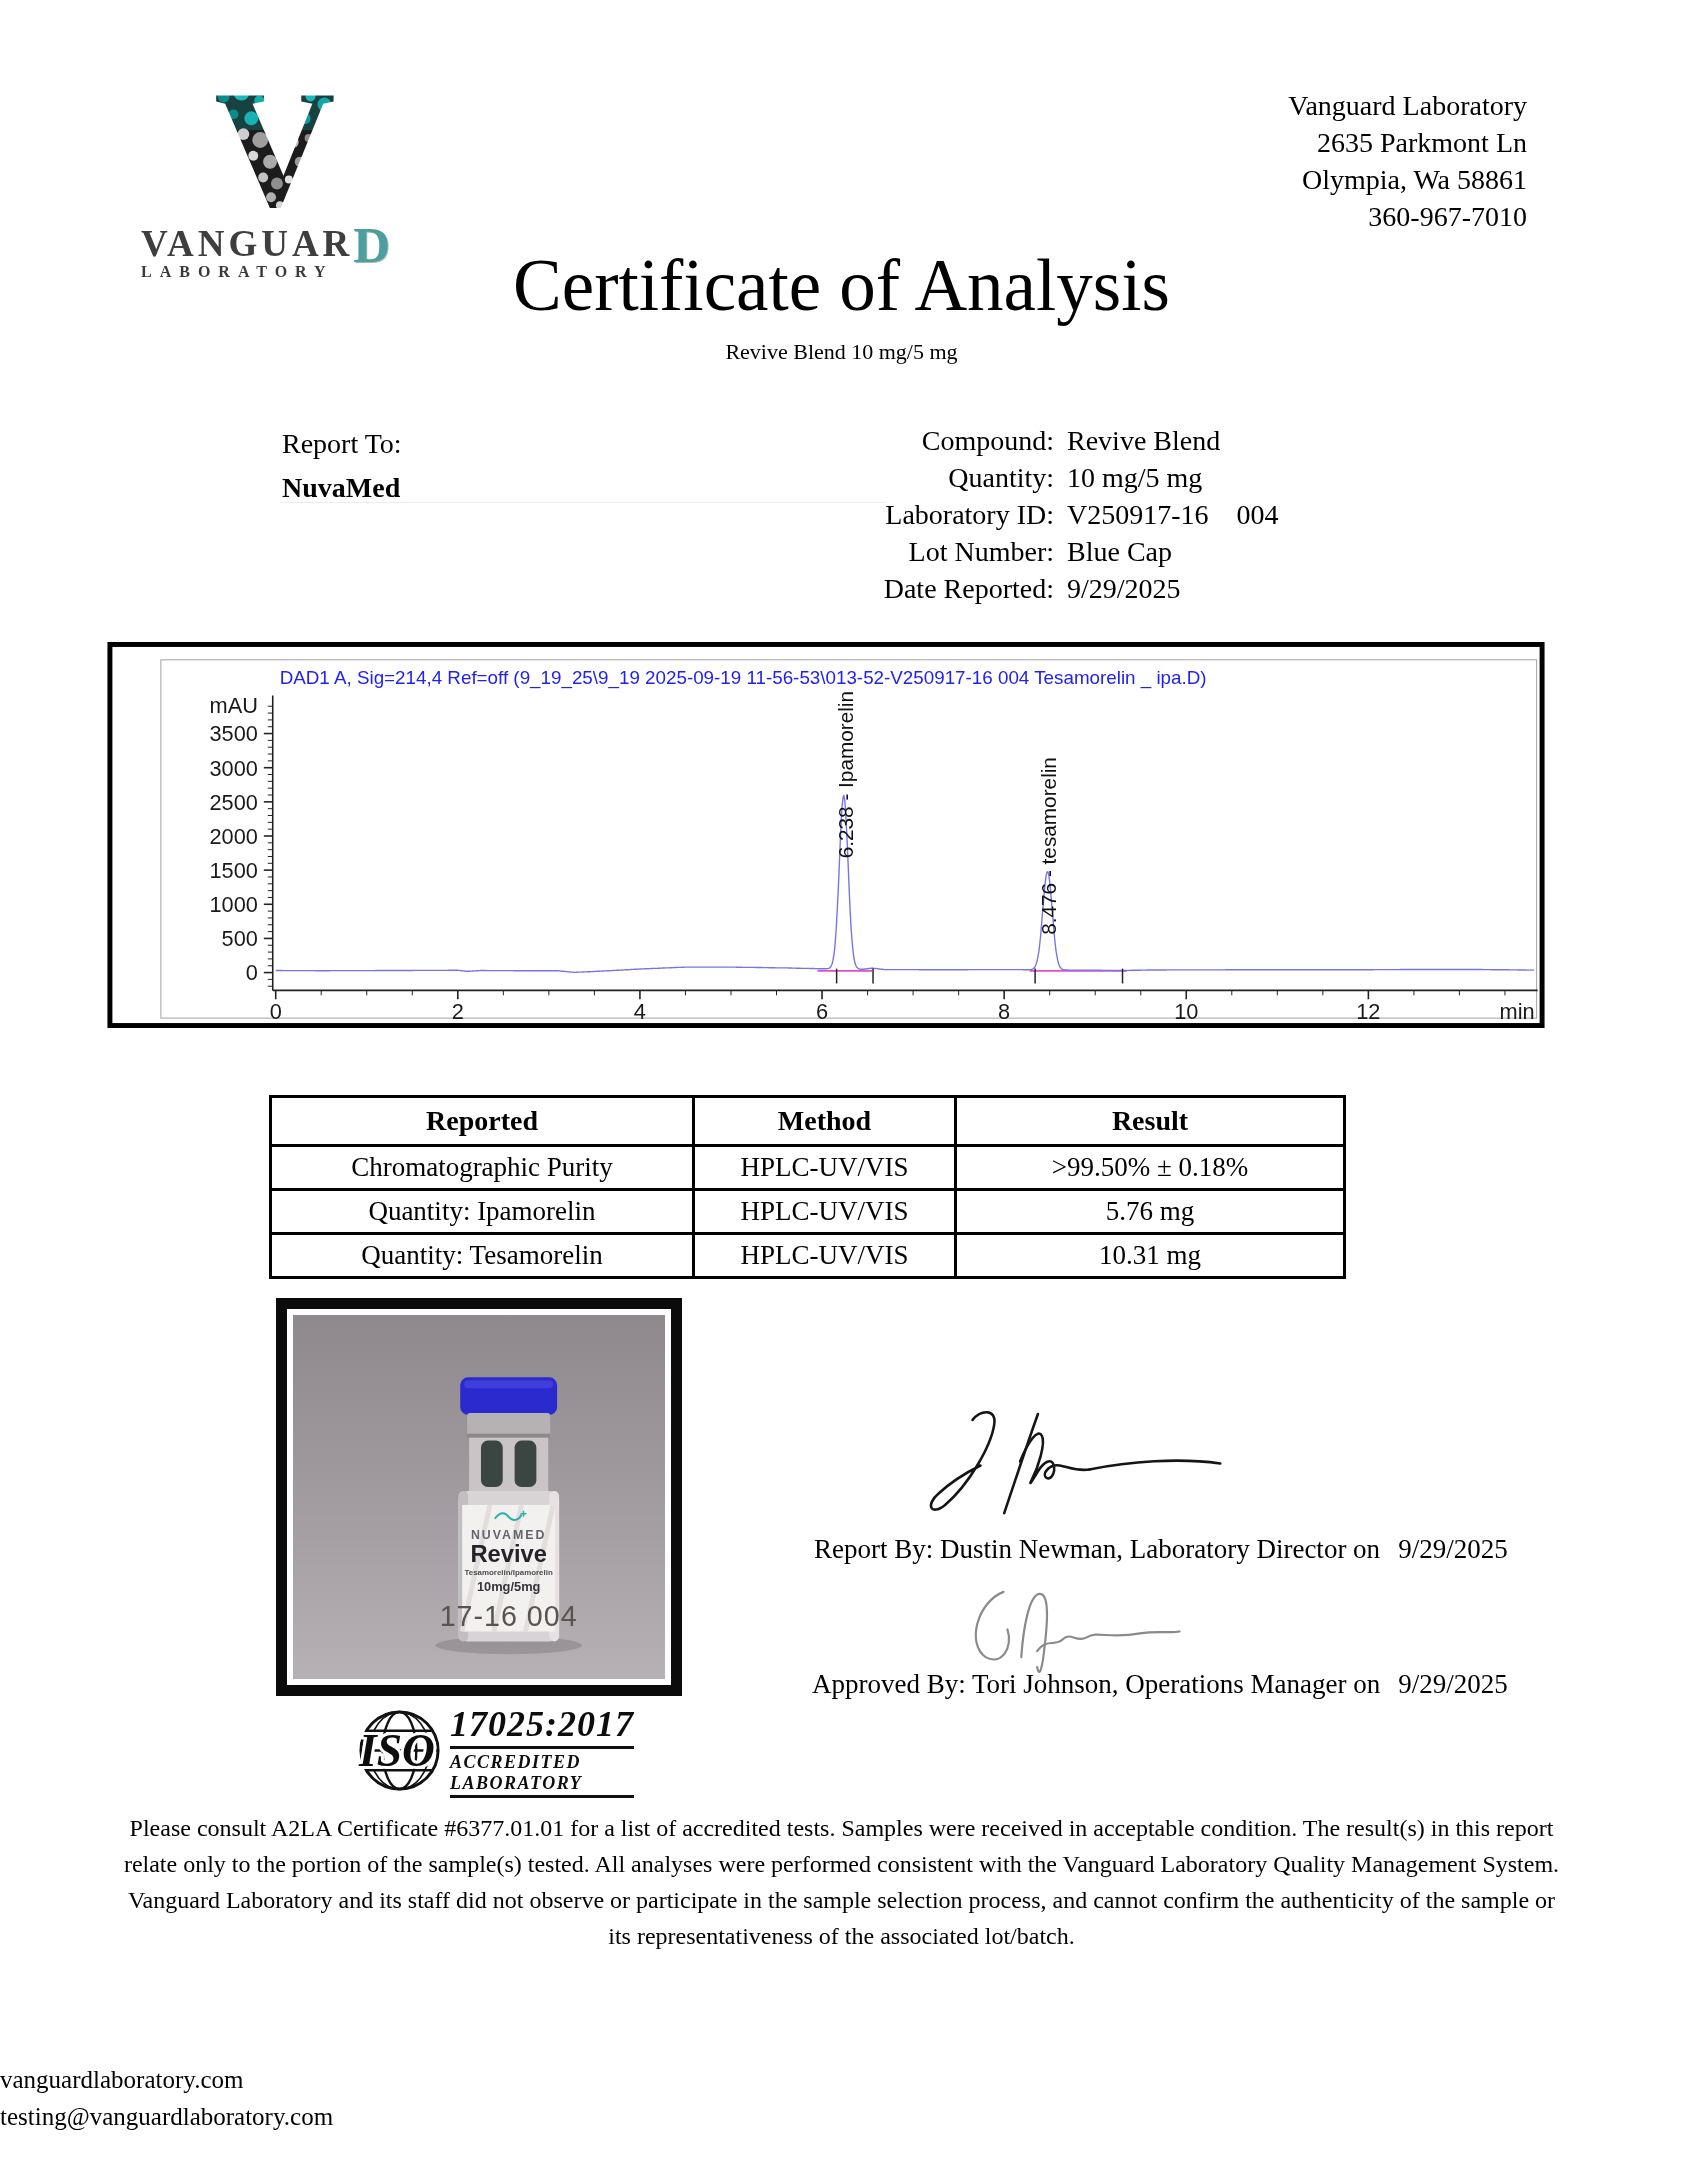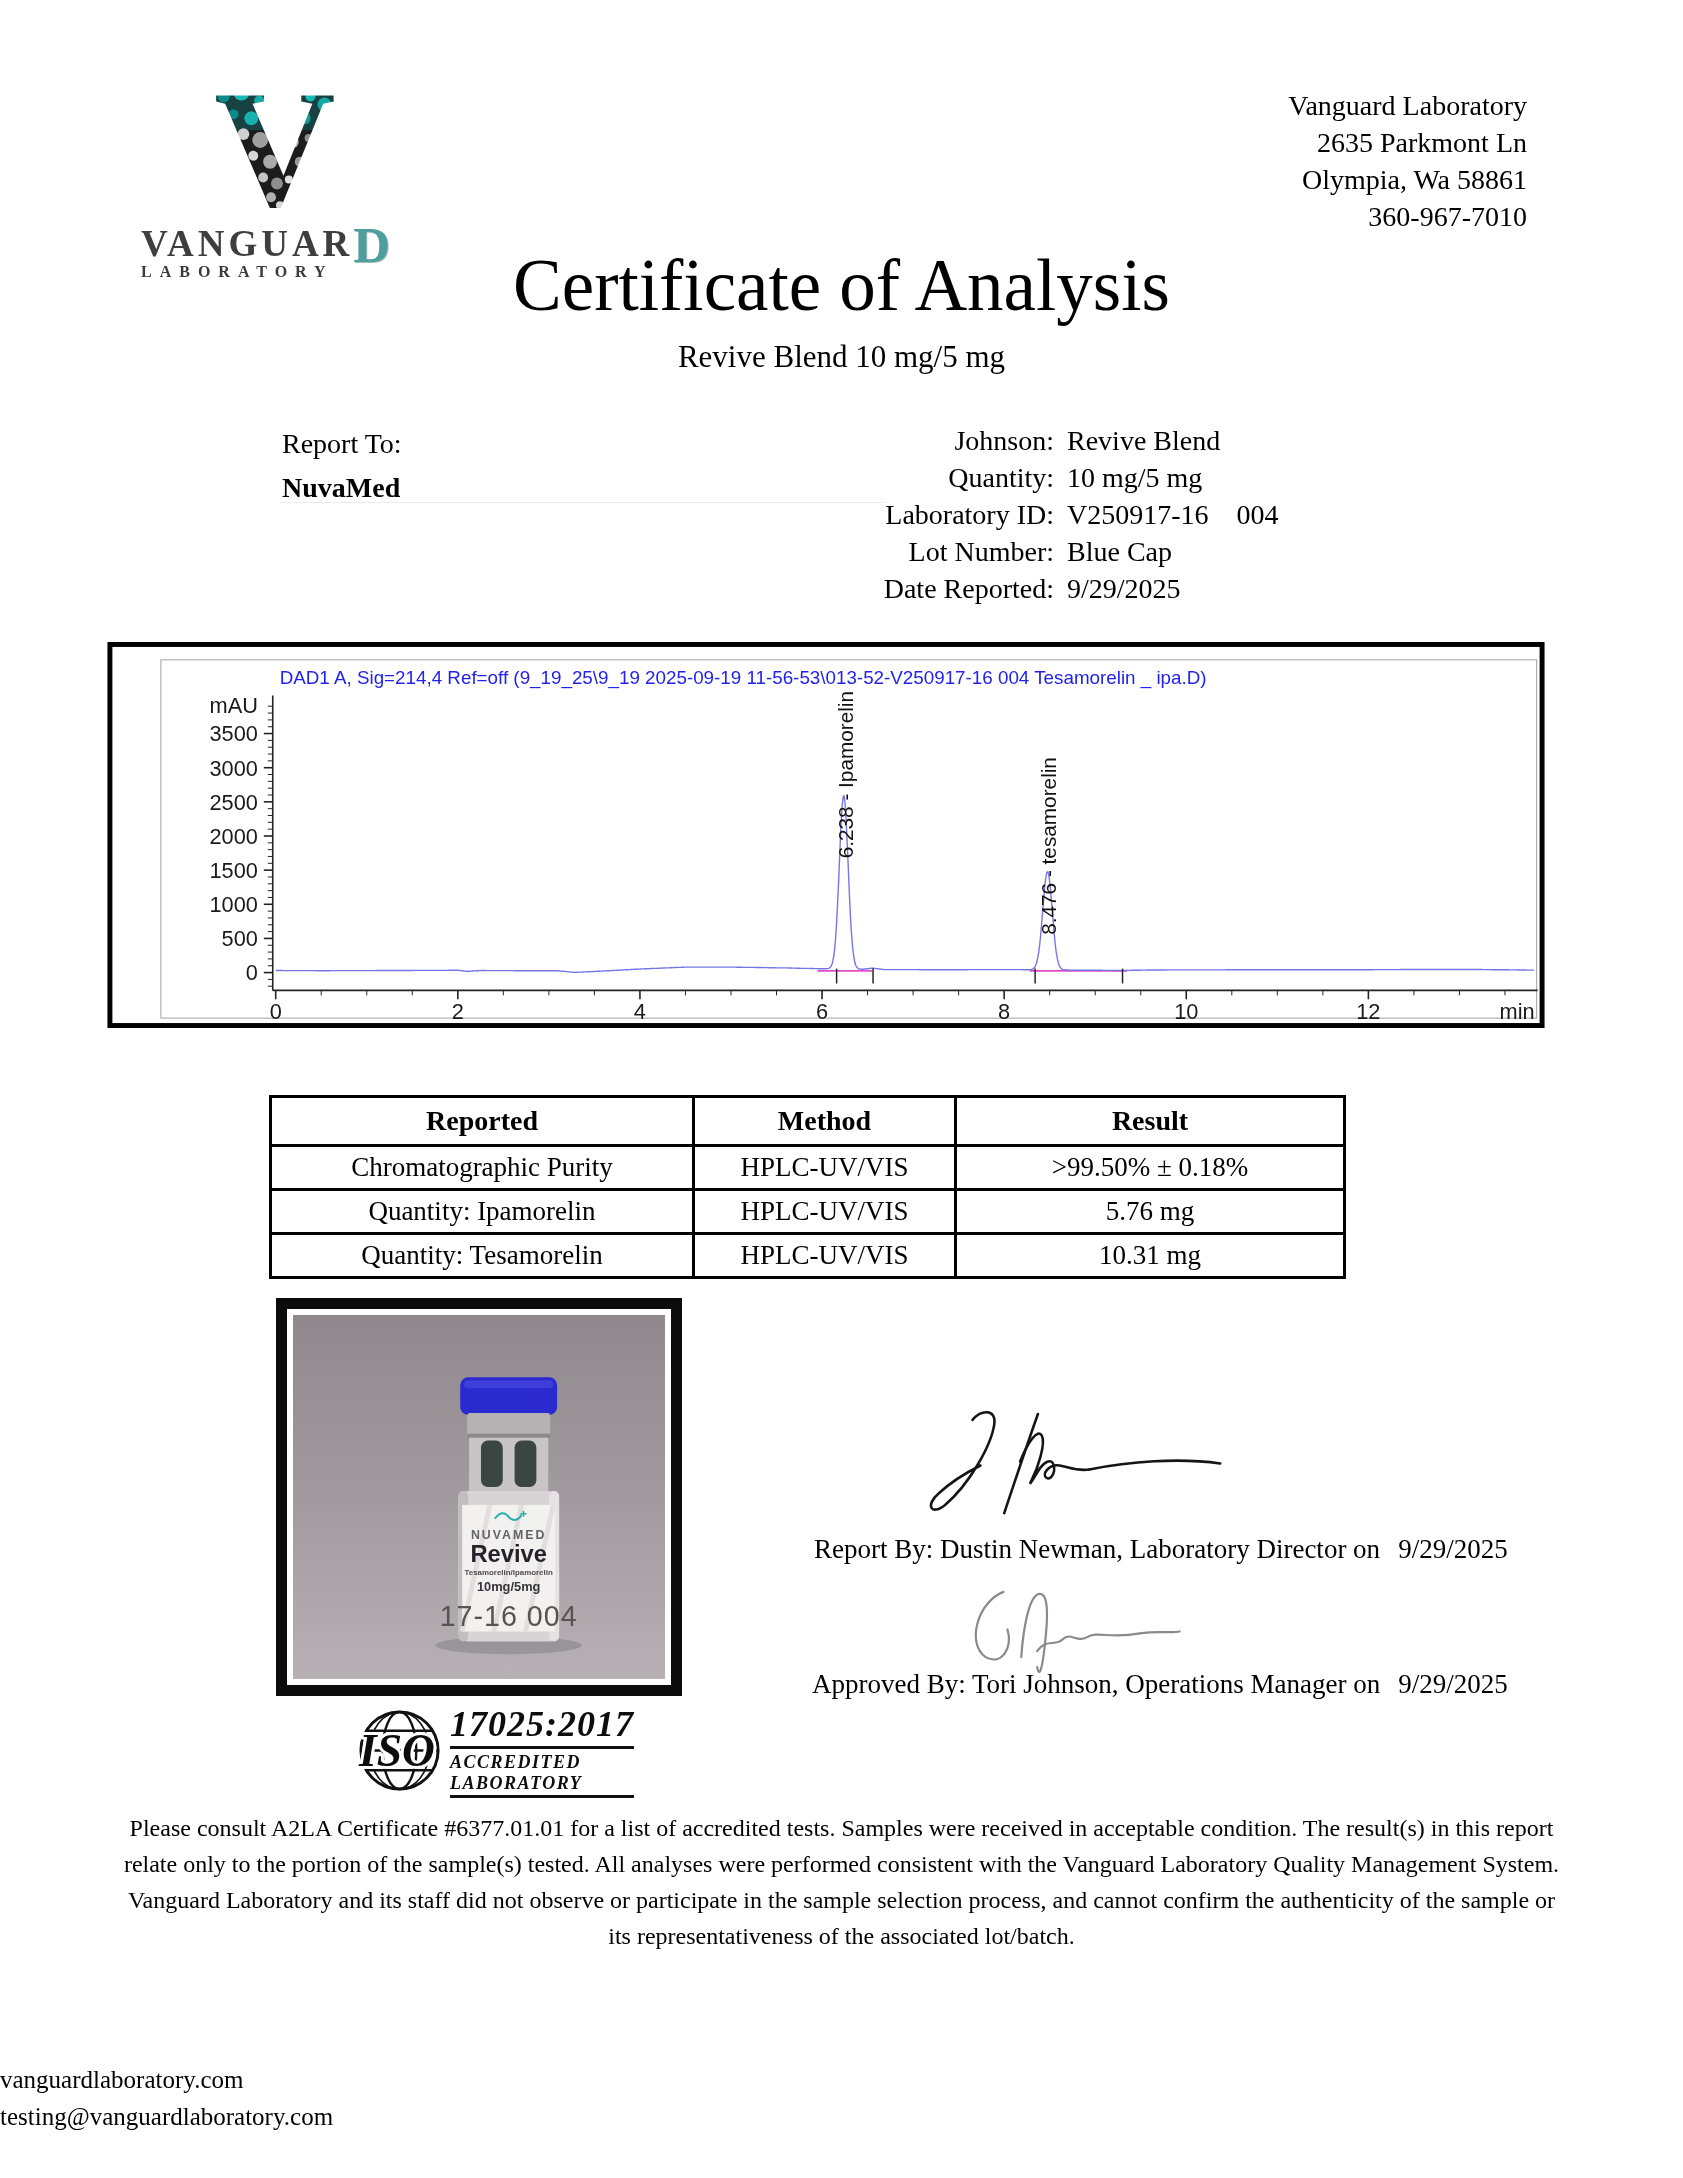--- a/index.html
+++ b/index.html
@@ -11,21 +11,21 @@
   .logo svg{display:block;margin:0 auto;}
   .logo-word{margin-top:2px;font-size:37px;font-weight:bold;letter-spacing:4px;color:#3e3e3e;line-height:40px;}
   .logo-word .big-d{font-size:51px;color:#4f9e9e;letter-spacing:0;vertical-align:-6px;text-shadow:1px 1px 0 #9fbcbc;}
   .logo-sub{font-size:16px;font-weight:bold;letter-spacing:8px;color:#3a3a3a;margin-top:-2px;}
 
   
   .address{position:absolute;top:87px;right:156px;text-align:right;font-size:28px;line-height:37px;}
 
   
   .title{position:absolute;top:246px;left:0;width:100%;text-align:center;font-size:73px;line-height:79px;}
-  .subtitle{position:absolute;top:339px;left:0;width:100%;text-align:center;font-size:31px;}
+  .subtitle{position:absolute;top:339px;left:0;width:100%;text-align:center;font-size:22px;}
 
   
   .report-to{position:absolute;left:282px;top:422px;font-size:28px;line-height:44px;}
   .report-to .rt-value{font-weight:bold;}
   .faint-rule{position:absolute;left:280px;top:502px;width:606px;height:1px;background:#ececec;}
   .info{position:absolute;left:683px;top:422px;font-size:28px;}
   .info-row{display:flex;line-height:37px;}
   .info-row .lbl{width:371px;text-align:right;}
   .info-row .val{padding-left:13px;white-space:pre;}
 
@@ -131,21 +131,21 @@
   <div class="subtitle">Revive Blend 10 mg/5 mg</div>
 
   <div class="report-to">
     <div>Report To:</div>
     <div class="rt-value">NuvaMed</div>
   </div>
   <div class="faint-rule"></div>
 
   <div class="info">
     <div class="info-row">
-      <span class="lbl">Johnson:</span>
+      <span class="lbl">Compound:</span>
       <span class="val">Revive Blend</span>
     </div>
     <div class="info-row">
       <span class="lbl">Quantity:</span>
       <span class="val">10 mg/5 mg</span>
     </div>
     <div class="info-row">
       <span class="lbl">Laboratory ID:</span>
       <span class="val">V250917-16    004</span>
     </div>

